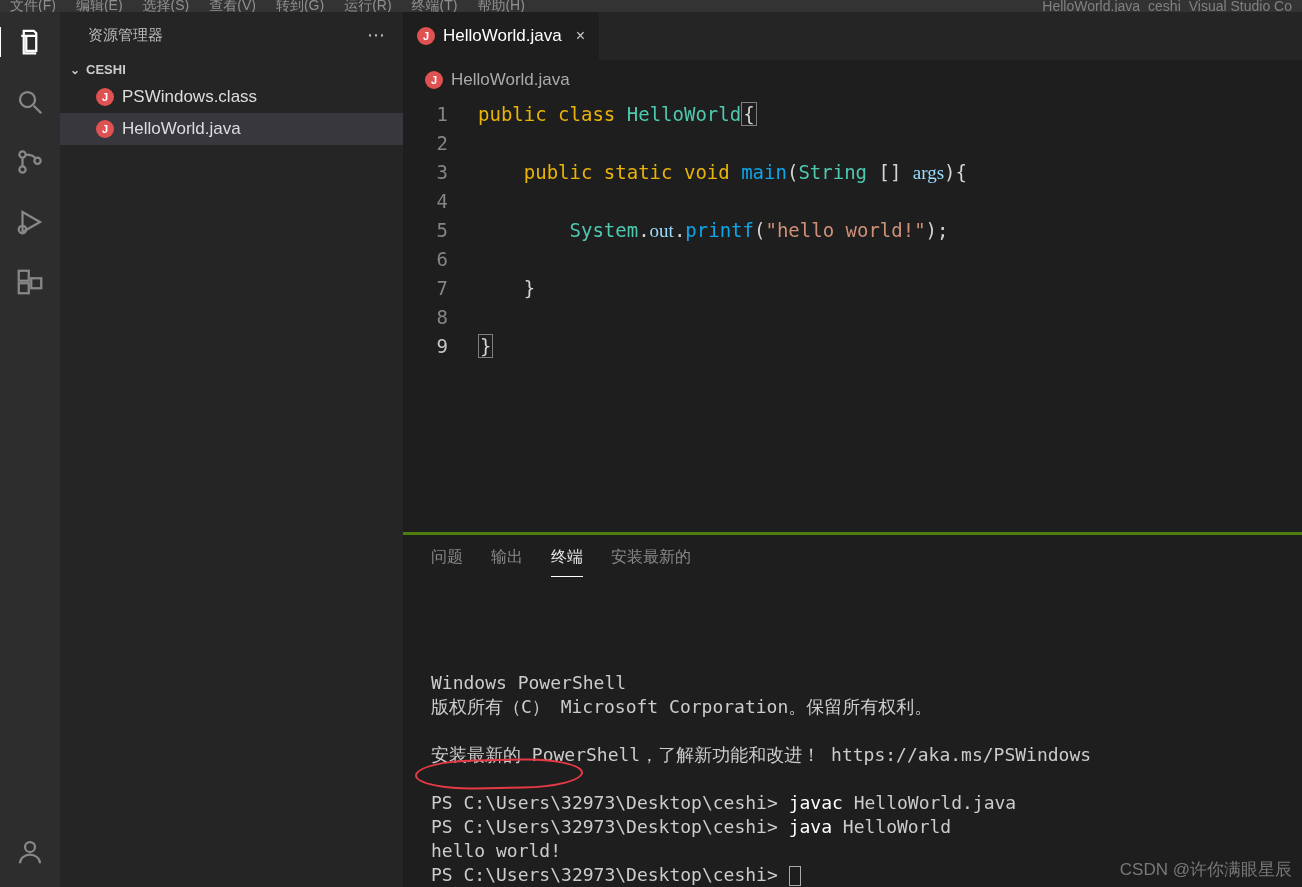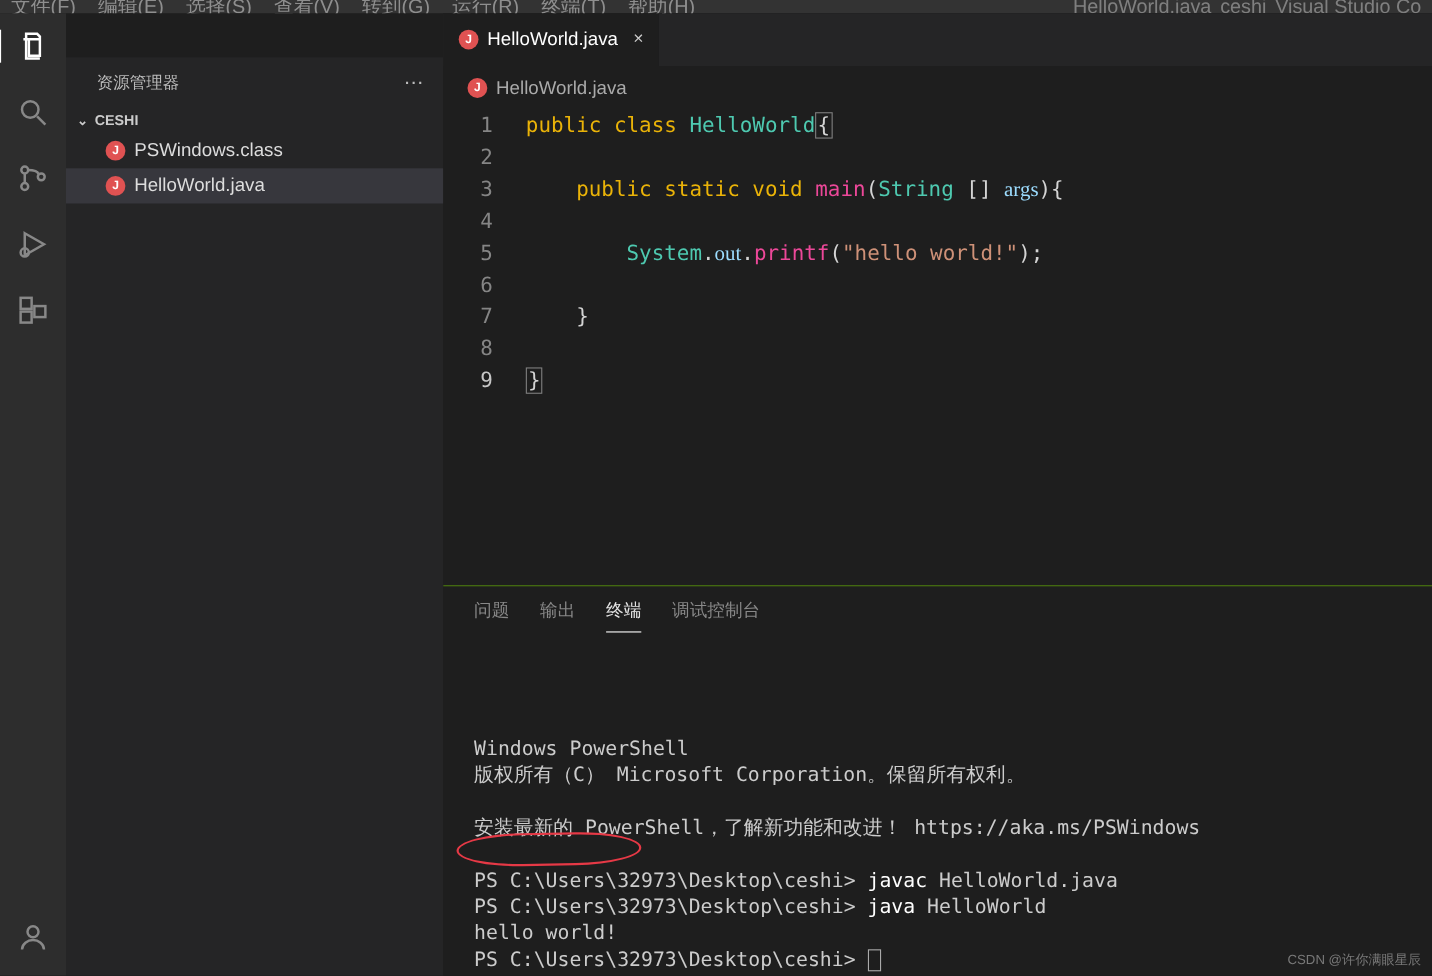--- a/index.html
+++ b/index.html
@@ -14,21 +14,21 @@
     flex-direction: column;
   }
   .menubar {
     height: 12px;
     background: #333;
     display: flex;
     align-items: center;
     padding: 0 10px;
     color: #ccc;
     overflow: hidden;
-    font-size: 18px;
+    font-size: 14px;
     justify-content: space-between;
   }
   .menubar .left { display: flex; gap: 20px; opacity: .6;}
   .menubar .right { opacity: .5; display:flex; gap:8px;}
   
   .main { flex: 1; display: flex; min-height: 0;}
   
   .activitybar {
     width: 60px;
     background: #2d2d2d;
@@ -46,21 +46,20 @@
   .activitybar svg { width: 30px; height: 30px; stroke: #888; fill: none; stroke-width:1.8; }
   .activitybar .item.active svg { stroke: #fff; }
   .activitybar .item.active { border-left: 2px solid #fff; padding-left: 0; margin-left:-2px;}
   .activitybar .item { width:60px; display:flex; justify-content:center; cursor:pointer;}
   
   .sidebar {
     width: 343px;
     background: #252526;
     display: flex;
     flex-direction: column;
-    margin-top: 40px;
   }
   .sidebar-header {
     display: flex;
     justify-content: space-between;
     align-items: center;
     padding: 12px 18px 12px 28px;
     font-size: 15px;
     color: #bbb;
   }
   .more-icon { color:#bbb; font-size:18px; cursor:pointer;}
@@ -143,29 +142,29 @@
   }
   .gutter .ln.current { color: #c6c6c6;}
   .code {
     flex: 1;
     color: #d4d4d4;
     white-space: pre;
   }
   .kw { color: #eab308; }
   .type { color: #4ec9b0; }
   .var { color: #9cdcfe; font-family: Liberation Serif, serif; }
-  .func { color: #ec4899; }
+  .func { color: #0ea5e9; }
   .str { color: #ce9178; }
   .punc { color: #d4d4d4; }
   .cursor-box { border:1px solid #7f7f7f; padding:0 1px;}
   
   .panel {
     height: 355px;
     background: #1e1e1e;
-    border-top: 1px solid #4d7c0f;
+    border-top: 3px solid #4d7c0f;
     display: flex;
     flex-direction: column;
   }
   .panel-tabs {
     display: flex;
     gap: 28px;
     padding: 12px 28px 0;
     font-size: 16px;
     color: #888;
   }
@@ -193,21 +192,21 @@
     pointer-events: none;
     left: 12px;
     top: 182px;
     transform: rotate(-1deg);
   }
   .watermark {
     position: absolute;
     right: 10px;
     bottom: 6px;
     color: #888;
-    font-size: 12px;
+    font-size: 17px;
     opacity: .85;
   }
 </style>
 </head>
 <body>
 
 <div class="menubar">
   <div class="left">
       <span>文件(F)</span>
       <span>编辑(E)</span>
@@ -316,21 +315,21 @@
           <div class="ln current">9</div>
         </div>
       <div class="code" id="code"><div><span class="kw">public</span><span> </span><span class="kw">class</span><span> </span><span class="type">HelloWorld</span><span class="punc cursor-box">{</span></div><div>&nbsp;</div><div><span>    </span><span class="kw">public</span><span> </span><span class="kw">static</span><span> </span><span class="kw">void</span><span> </span><span class="func">main</span><span class="punc">(</span><span class="type">String</span><span class="punc"> [] </span><span class="var">args</span><span class="punc">){</span></div><div>&nbsp;</div><div><span>        </span><span class="type">System</span><span class="punc">.</span><span class="var">out</span><span class="punc">.</span><span class="func">printf</span><span class="punc">(</span><span class="str">"hello world!"</span><span class="punc">);</span></div><div>&nbsp;</div><div><span class="punc">    }</span></div><div>&nbsp;</div><div><span class="punc cursor-box">}</span></div></div>
     </div>
 
     <div class="panel">
       <div class="panel-tabs" id="panel-tabs">
           <div class="panel-tab">问题</div>
           <div class="panel-tab">输出</div>
           <div class="panel-tab active">终端</div>
-          <div class="panel-tab">调试控制台</div>
+          <div class="panel-tab">安装最新的</div>
         </div>
       <div class="terminal" id="terminal">
         <div class="circle-annot"></div>
       <div><span>Windows PowerShell</span></div><div><span>版权所有（C） Microsoft Corporation。保留所有权利。</span></div><div>&nbsp;</div><div><span>安装最新的 PowerShell，了解新功能和改进！ https://aka.ms/PSWindows</span></div><div>&nbsp;</div><div><span>PS C:\Users\32973\Desktop\ceshi&gt; </span><span class="yel">javac</span><span> HelloWorld.java</span></div><div><span>PS C:\Users\32973\Desktop\ceshi&gt; </span><span class="yel">java</span><span> HelloWorld</span></div><div><span>hello world!</span></div><div><span>PS C:\Users\32973\Desktop\ceshi&gt; </span><span class="term-cursor"></span></div></div>
     </div>
   </div>
 </div>
 
 <div class="watermark">CSDN @许你满眼星辰</div>
 

